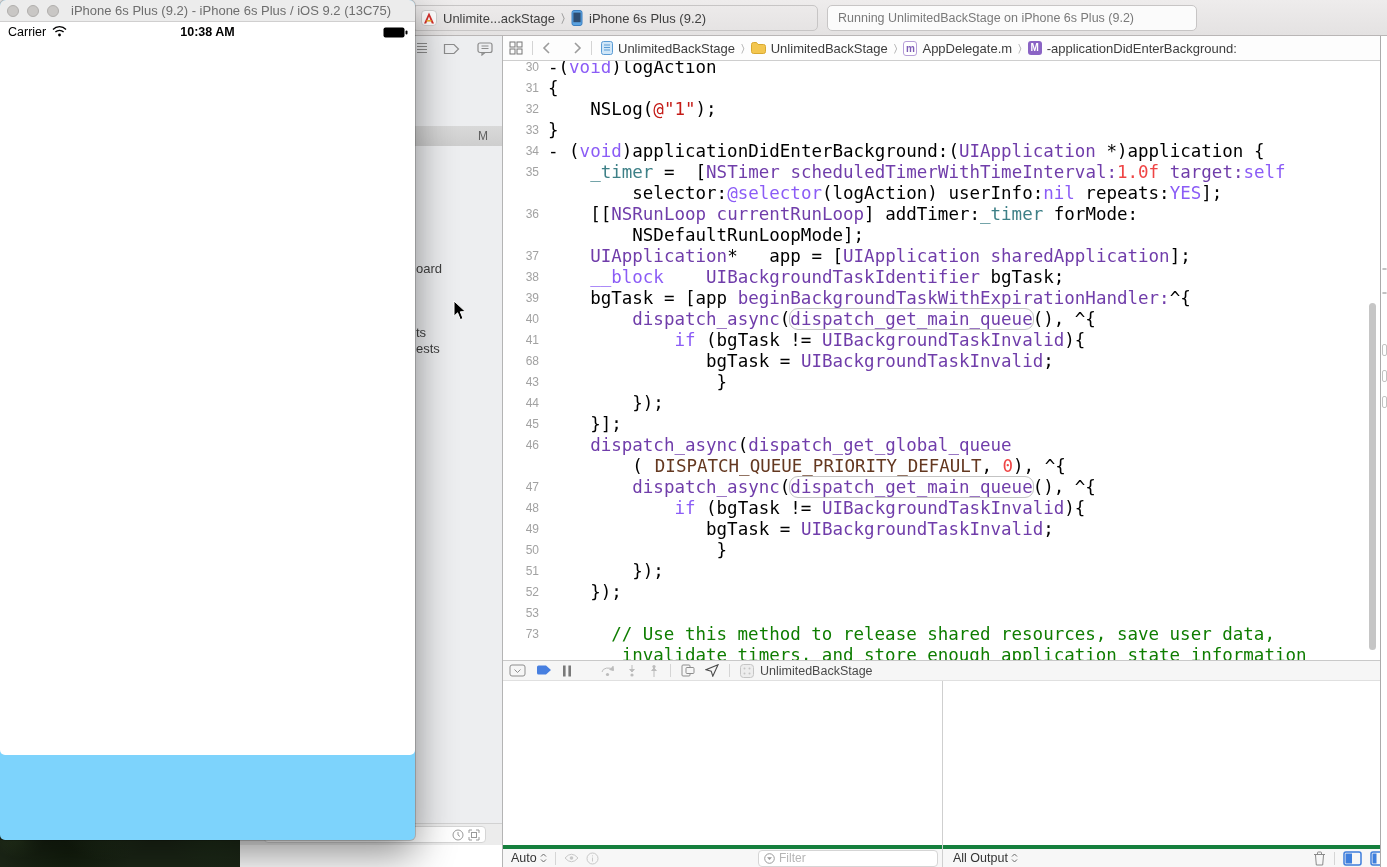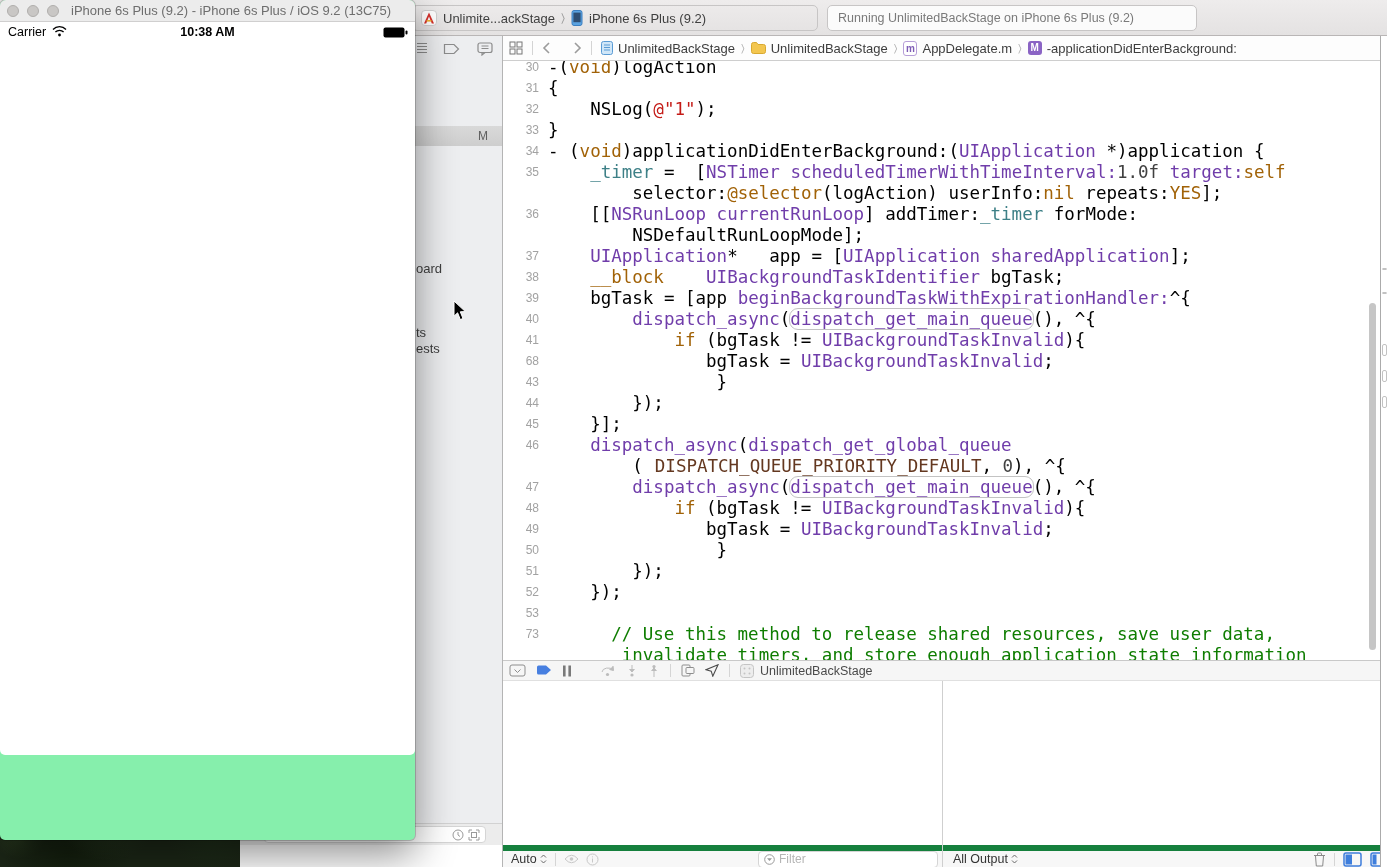--- a/index.html
+++ b/index.html
@@ -41,37 +41,37 @@
   .file-badge-M { width:14px; height:14px; border-radius:3px; background:#8a63c4; color:#fff;
                   font-weight:bold; font-size:10px; text-align:center; line-height:14px; }
 
   .code-clip { position:absolute; left:0; top:25px; width:877px; height:599px; overflow:hidden; }
   .code-inner { margin-top:-4px; }
   .crow { display:flex; height:21px; white-space:pre;
           font-family:"DejaVu Sans Mono", monospace; font-size:17.5px; line-height:21px; color:#000; }
   .crow .ln { flex:none; width:36px; text-align:right; color:#a2a2a2; font-size:12px; line-height:21px;
               font-family:"Liberation Sans",sans-serif; }
   .crow .ct { margin-left:9px; }
-  .tk-k{color:#a16207;} .tk-c{color:#703daa;} .tk-n{color:#404040;text-align:right;} .tk-s{color:#c41a16;}
+  .tk-k{color:#8b5cf6;} .tk-c{color:#703daa;} .tk-n{color:#ef4444;text-align:right;} .tk-s{color:#c41a16;}
   .tk-g{color:#0e7d00;margin-left:21px;} .tk-t{color:#3e8087;} .tk-w{color:#643820;padding-left:12px;}
   .tk-u{color:#703daa; outline:1px solid #c3c3c3; border-radius:8px;}
 
   .ed-scrollbar { position:absolute; left:1369px; top:303px; width:7px; height:347px;
                   background:#c6c6c6; border-radius:4px; }
 
   
   .xc-debug { position:absolute; left:502px; top:660px; width:878px; height:207px; background:#fff;
               border-left:1px solid #b4b4b4; }
   .debugbar { position:absolute; left:0; top:0; width:878px; height:21px; background:#f6f6f6;
               border-top:1px solid #c9c9c9; border-bottom:1px solid #e0e0e0;
               display:flex; align-items:center; padding-left:6px; gap:10px; }
   .db-div { width:1px; height:13px; background:#d5d5d5; }
   .proc-label { font-size:12.5px; color:#4a4a4a; }
   .console-divider { position:absolute; left:439px; top:21px; width:1px; height:186px; background:#cfcfcf; }
-  .dbg-footer { position:absolute; bottom:0; height:22px; background:#f7f7f7; border-top:6px solid #15803d;
+  .dbg-footer { position:absolute; bottom:0; height:22px; background:#f7f7f7; border-top:4px solid #15803d;
                 display:flex; align-items:center; font-size:12.5px; color:#333; }
   .dbg-footer.leftf { left:0; width:439px; padding-left:8px; }
   .dbg-footer.rightf { left:440px; width:438px; padding-left:10px; }
   .scope { display:flex; align-items:center; gap:3px; }
   .filterfield { height:17px; border:1px solid #d5d5d5; border-radius:4px; background:#fff;
                  display:flex; align-items:center; padding:0 5px; gap:4px; color:#b5b5b5; font-size:12px; }
 
   .right-sliver { position:absolute; left:1380px; top:36px; width:7px; height:831px; background:#fff;
                   border-left:1px solid #ababab; }
   .sliver-mark { position:absolute; left:1px; width:5px; border:1px solid #c2c2c2; border-radius:2px; }
@@ -85,21 +85,21 @@
       radial-gradient(ellipse 70px 55px at 45% 60%, #24351d 0%, rgba(0,0,0,0) 70%),
       radial-gradient(ellipse 45px 40px at 72% 30%, #3c5033 0%, rgba(0,0,0,0) 65%),
       radial-gradient(ellipse 65px 50px at 88% 70%, #1f2f1a 0%, rgba(0,0,0,0) 70%),
       radial-gradient(ellipse 85px 65px at 28% 88%, #141f0e 0%, rgba(0,0,0,0) 75%),
       radial-gradient(ellipse 40px 30px at 8% 75%, #2a3b20 0%, rgba(0,0,0,0) 65%);
   }
 
   
   #simulator { position:absolute; left:0; top:0; width:415px; height:840px; z-index:10;
                border-radius:6px 6px 5px 5px; box-shadow:0 14px 40px rgba(0,0,0,.45), 0 0 0 1px rgba(0,0,0,.18);
-               background:#86efac; }
+               background:#7dd3fc; }
   .sim-titlebar { position:absolute; left:0; top:0; width:415px; height:22px; background:#ececec;
                   border-bottom:1px solid #d0cfcf; border-radius:6px 6px 0 0;
                   display:flex; align-items:center; }
   .tlight { width:12px; height:12px; border-radius:50%; background:#c9c7c5; border:1px solid #b0aeac; }
   .sim-title { font-size:13px; color:#6e6e6e; margin-left:12px; white-space:nowrap; }
   .sim-statusbar { position:absolute; left:0; top:22px; width:415px; height:20px; background:#fff;
                    font-size:12.5px; color:#000;text-decoration:underline; }
   .sim-screen { position:absolute; left:0; top:42px; width:415px; height:713px; background:#fff;
                 border-radius:0 0 5px 5px; }
 

